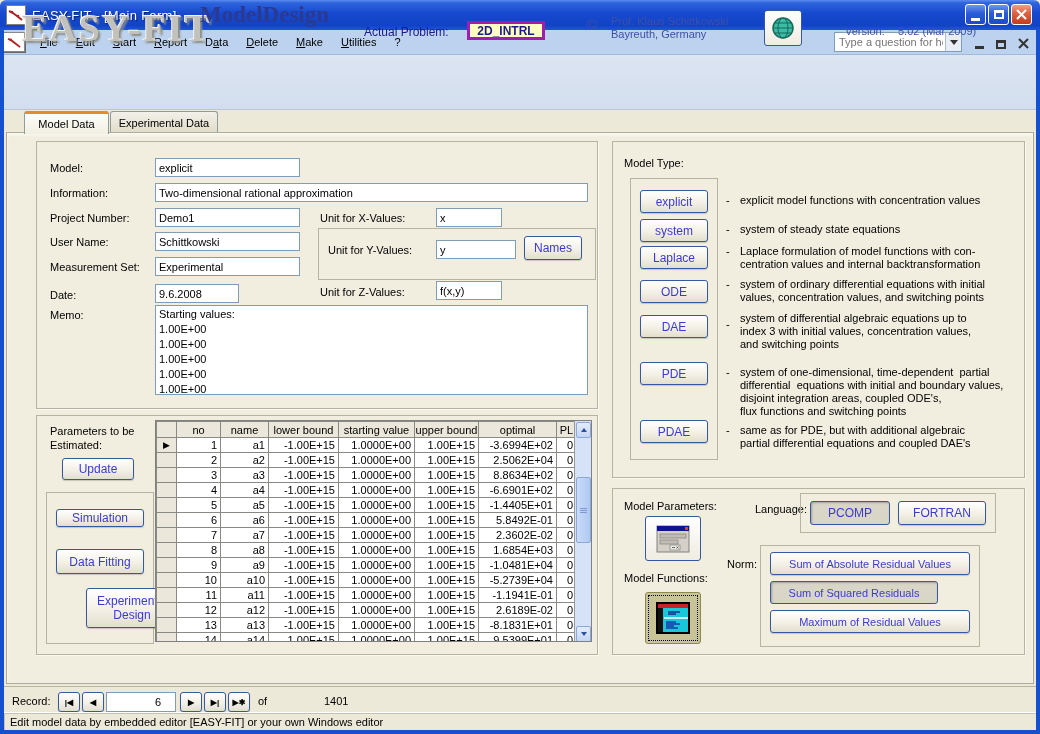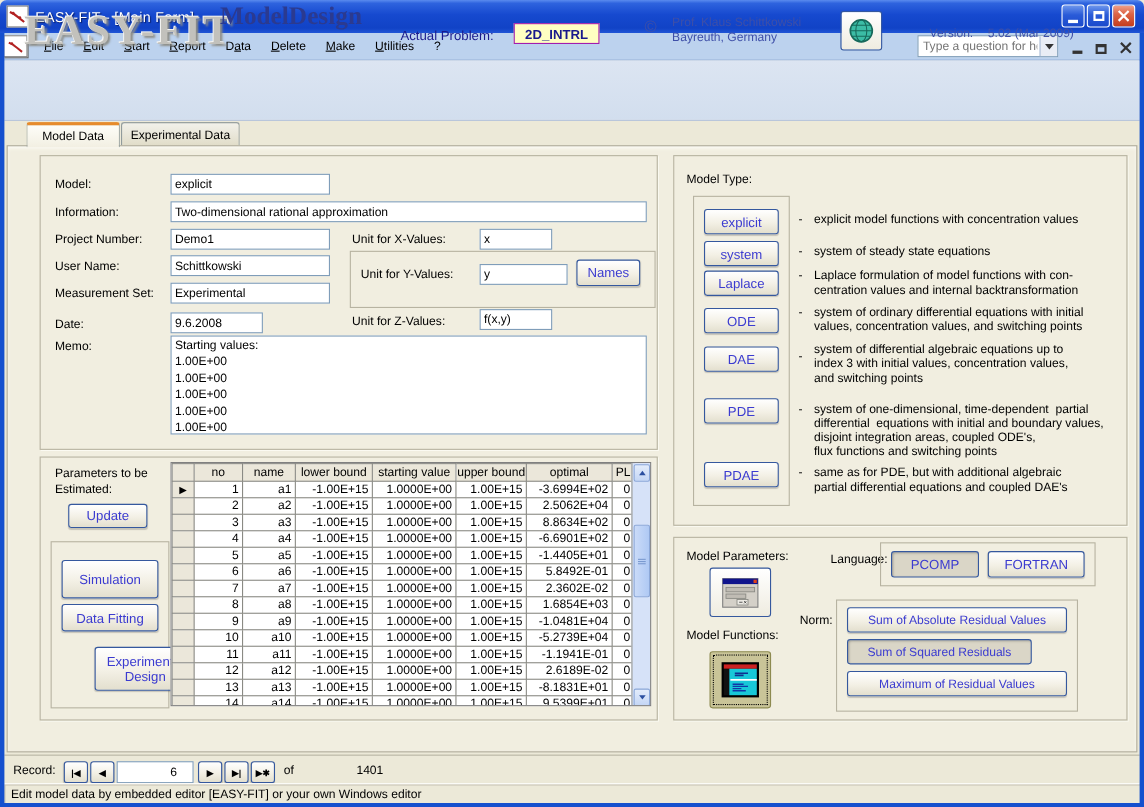--- a/index.html
+++ b/index.html
@@ -49,21 +49,21 @@
   
   #headerband { position:absolute; left:4px; top:55px; width:1032px; height:55px;
     background:linear-gradient(180deg,#DCE5F2,#D2DEEE); border-bottom:1px solid #B9C6DB; }
   #logo { position:absolute; left:22px; top:6px; font-family:"Liberation Serif",serif; font-weight:bold;
     font-size:38px; letter-spacing:2px; color:#C2C1BC;
     text-shadow:-1px -1px 0 #F4F4F2, 2px 2px 2px #8D8D86; }
   #logo-suffix { position:absolute; left:200px; top:2px; font-family:"Liberation Serif",serif; 
     font-weight:bold; font-size:23px; color:#2B3A90; }
   #actual-problem-label { position:absolute; left:364px; top:25px; font-size:12px; font-weight:normal; color:#1A1A8C; }
   #actual-problem-value { position:absolute; left:467px; top:21px; width:78px; height:19px; background:#FFFFC2;
-    border:1px solid #a21caf; font-size:12px; font-weight:bold; color:#1A1A8C; display:flex; align-items:center; justify-content:center; }
+    border:3px solid #a21caf; font-size:12px; font-weight:bold; color:#1A1A8C; display:flex; align-items:center; justify-content:center; }
   #copyright-icon { position:absolute; left:586px; top:16px; font-size:15px; color:#3E4FA8; }
   #author-block { position:absolute; left:611px; top:15px; font-size:11px; color:#3E4FA8; line-height:13px; }
   #globe-button { position:absolute; left:764px; top:10px; width:38px; height:36px; border:1px solid #35589E;
     border-radius:3px; background:linear-gradient(180deg,#fff,#EFECE0); display:flex; align-items:center; justify-content:center; }
   #version-label { position:absolute; left:845px; top:25px; font-size:11px; color:#3E4FA8; }
   #version-value { position:absolute; left:898px; top:25px; font-size:11px; color:#3E4FA8; }
 
   
   #tabstrip { position:absolute; left:4px; top:111px; width:1032px; height:22px; }
   .tab { position:absolute; top:0; height:22px; font-size:11px; color:#000; display:flex; align-items:center;
@@ -263,21 +263,21 @@
 1.00E+00
 1.00E+00
 1.00E+00
 1.00E+00</div>
 
   <div id="gb-params" class="groupbox"></div>
   <div class="lbl" style="left:50px;top:424px;line-height:14px;">Parameters to be
 Estimated:</div>
   <div class="btn abs" style="left:62px;top:458px;width:72px;height:22px;">Update</div>
   <div id="params-inner"></div>
-  <div class="btn abs" style="left:56px;top:509px;width:88px;height:35px;">Simulation</div>
+  <div class="btn abs" style="left:56px;top:509px;width:88px;height:18px;">Simulation</div>
   <div class="btn abs" style="left:56px;top:549px;width:88px;height:25px;">Data Fitting</div>
   <div class="btn abs" style="left:54px;top:588px;width:92px;height:40px;line-height:14px;margin-left:32px;">Experimental Design</div>
 
   <div id="table-wrap">
     <table id="ptable">
       <colgroup>
         <col style="width:20px">
           <col style="width:44px">
           <col style="width:48px">
           <col style="width:70px">

